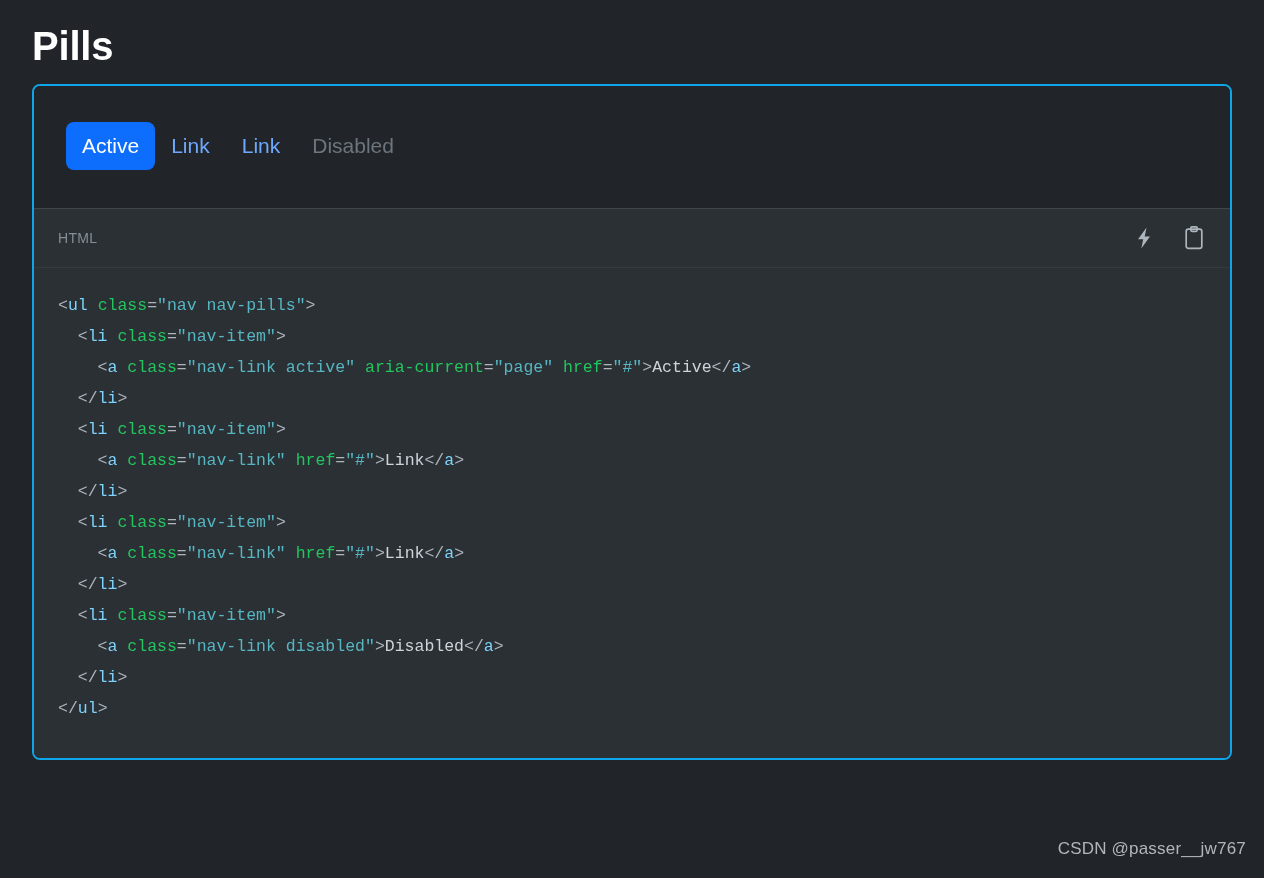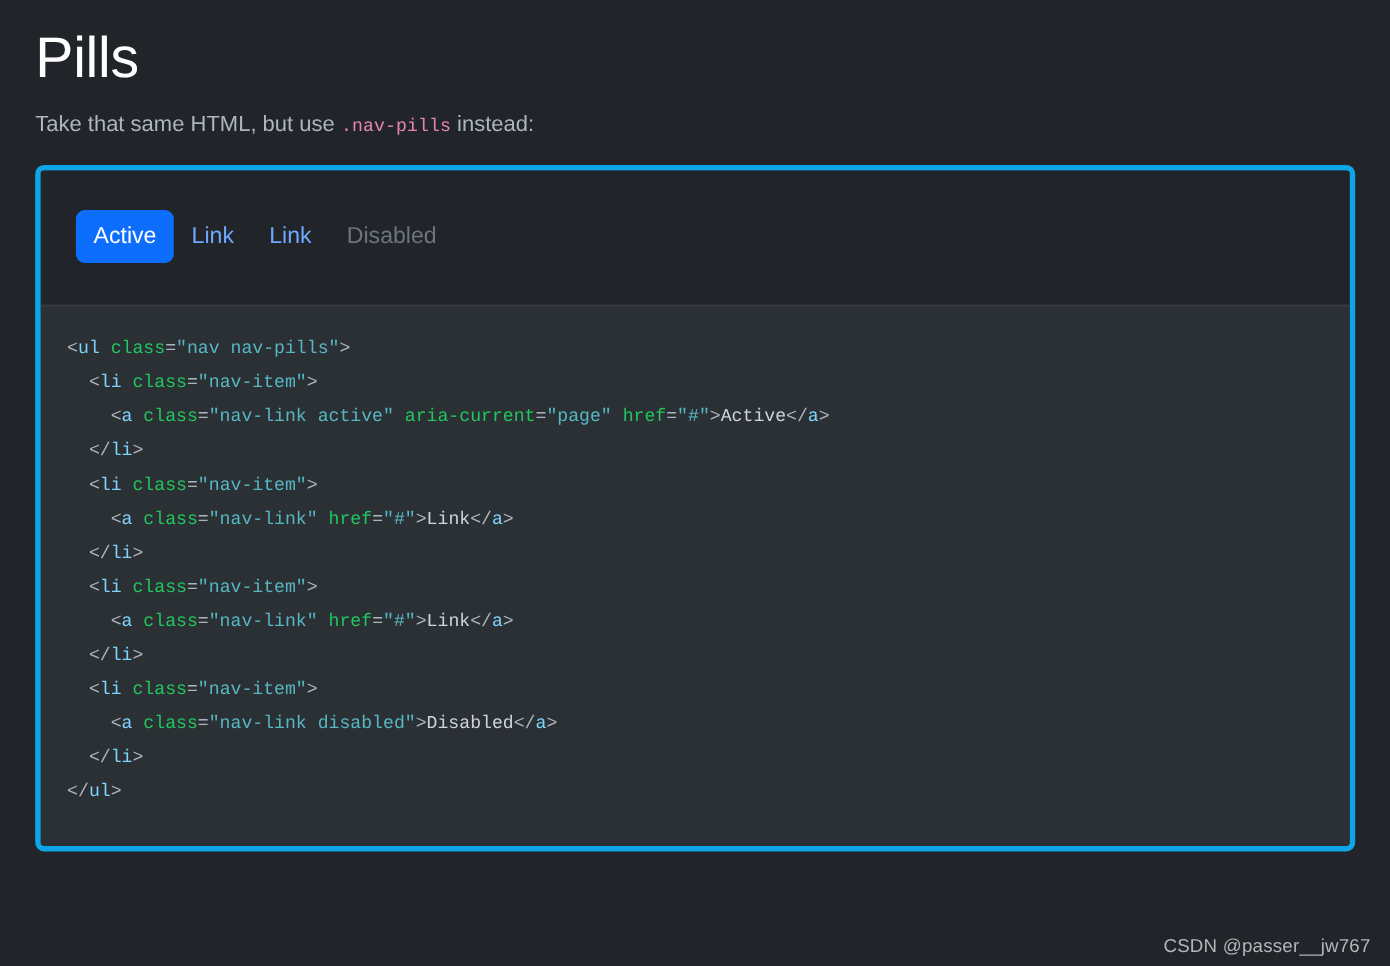--- a/index.html
+++ b/index.html
@@ -16,44 +16,44 @@
     overflow: hidden;
     position: relative;
   }
 
   .page {
     padding: 22px 32px 0 32px;
   }
 
   
   .page-title {
-    font-size: 52px;
+    font-size: 40px;
     line-height: 1.2;
-    font-weight: 400;
+    font-weight: 700;
     color: #ffffff;
     margin: 0 0 14px 0;
     letter-spacing: -0.2px;
   }
   .page-subtitle {
     font-size: 20px;
     line-height: 1.5;
     color: #adb5bd;
     margin: 0 0 22px 0;
     font-weight: 400;
   }
   .page-subtitle .inline-code {
     font-family: "Liberation Mono", "DejaVu Sans Mono", monospace;
     font-size: 16.5px;
     color: #e685b5;
     letter-spacing: 0.1px;
   }
 
   
   .bd-example-snippet {
-    border: 5px solid #0ea5e9;
+    border: 2px solid #0ea5e9;
     border-radius: 8px;
     background: transparent;
     overflow: hidden;
   }
   .bd-example {
     background: #212529;
     padding: 36px 32px 38px 32px;
     border-bottom: 1px solid #41464b;
   }
 
@@ -141,58 +141,71 @@
   .p  { color: #adb5bd; }          
   .nt { color: #7dd3fc; }          
   .na { color: #22c55e; }          
   .s  { color: #56b6c2; }          
   .tx { color: #ced4da; }          
 
   
   .watermark {
     position: absolute;
     right: 18px;
-    bottom: 8px;
+    bottom: 19px;
     font-size: 17px;
     color: #b1b6bb;
     font-family: "Liberation Sans", sans-serif;
     letter-spacing: 0.2px;
     pointer-events: none;
   }
 </style>
 </head>
 <body>
 
 <div class="page">
 
   <h1 class="page-title">Pills</h1>
 
-  <p class="page-subtitle">
-    <span>Take that same HTML, but use </span><code class="inline-code">.nav-pills</code><span> instead:</span>
-  </p>
 
   <div class="bd-example-snippet">
 
     <div class="bd-example">
       <ul class="nav-pills" id="pills-nav">
           <li class="nav-item">
             <a class="nav-link active">Active</a>
           </li>
           <li class="nav-item">
             <a class="nav-link">Link</a>
           </li>
           <li class="nav-item">
             <a class="nav-link">Link</a>
           </li>
           <li class="nav-item">
             <a class="nav-link disabled">Disabled</a>
           </li>
         </ul>
     </div>
 
+    <div class="highlight-toolbar">
+      <span class="lang-label">HTML</span>
+      <div class="toolbar-actions">
+        <button class="tb-btn" title="">
+          <svg width="16" height="22" viewBox="0 0 16 22" aria-hidden="true">
+            <path d="M10.5 0.5 L2 12.2 L7.2 12.2 L5.3 21.5 L14 9.6 L8.7 9.6 Z" fill="currentColor"></path>
+          </svg>
+        </button>
+        <button class="tb-btn" title="">
+          <svg width="20" height="24" viewBox="0 0 20 24" aria-hidden="true">
+            <rect x="2.2" y="3.2" width="15.6" height="19.2" rx="2.2" fill="none" stroke="currentColor" stroke-width="1.7"></rect>
+            <rect x="6.8" y="0.9" width="6.4" height="4.4" rx="1.2" fill="none" stroke="currentColor" stroke-width="1.7"></rect>
+          </svg>
+        </button>
+      </div>
+    </div>
 
     <div class="highlight">
       <pre class="code" id="code-pre"><span class="p">&lt;</span><span class="nt">ul</span><span class="p"> </span><span class="na">class</span><span class="p">=</span><span class="s">"nav nav-pills"</span><span class="p">&gt;</span>
 <span class="p">  &lt;</span><span class="nt">li</span><span class="p"> </span><span class="na">class</span><span class="p">=</span><span class="s">"nav-item"</span><span class="p">&gt;</span>
 <span class="p">    &lt;</span><span class="nt">a</span><span class="p"> </span><span class="na">class</span><span class="p">=</span><span class="s">"nav-link active"</span><span class="p"> </span><span class="na">aria-current</span><span class="p">=</span><span class="s">"page"</span><span class="p"> </span><span class="na">href</span><span class="p">=</span><span class="s">"#"</span><span class="p">&gt;</span><span class="tx">Active</span><span class="p">&lt;/</span><span class="nt">a</span><span class="p">&gt;</span>
 <span class="p">  &lt;/</span><span class="nt">li</span><span class="p">&gt;</span>
 <span class="p">  &lt;</span><span class="nt">li</span><span class="p"> </span><span class="na">class</span><span class="p">=</span><span class="s">"nav-item"</span><span class="p">&gt;</span>
 <span class="p">    &lt;</span><span class="nt">a</span><span class="p"> </span><span class="na">class</span><span class="p">=</span><span class="s">"nav-link"</span><span class="p"> </span><span class="na">href</span><span class="p">=</span><span class="s">"#"</span><span class="p">&gt;</span><span class="tx">Link</span><span class="p">&lt;/</span><span class="nt">a</span><span class="p">&gt;</span>
 <span class="p">  &lt;/</span><span class="nt">li</span><span class="p">&gt;</span>
 <span class="p">  &lt;</span><span class="nt">li</span><span class="p"> </span><span class="na">class</span><span class="p">=</span><span class="s">"nav-item"</span><span class="p">&gt;</span>

